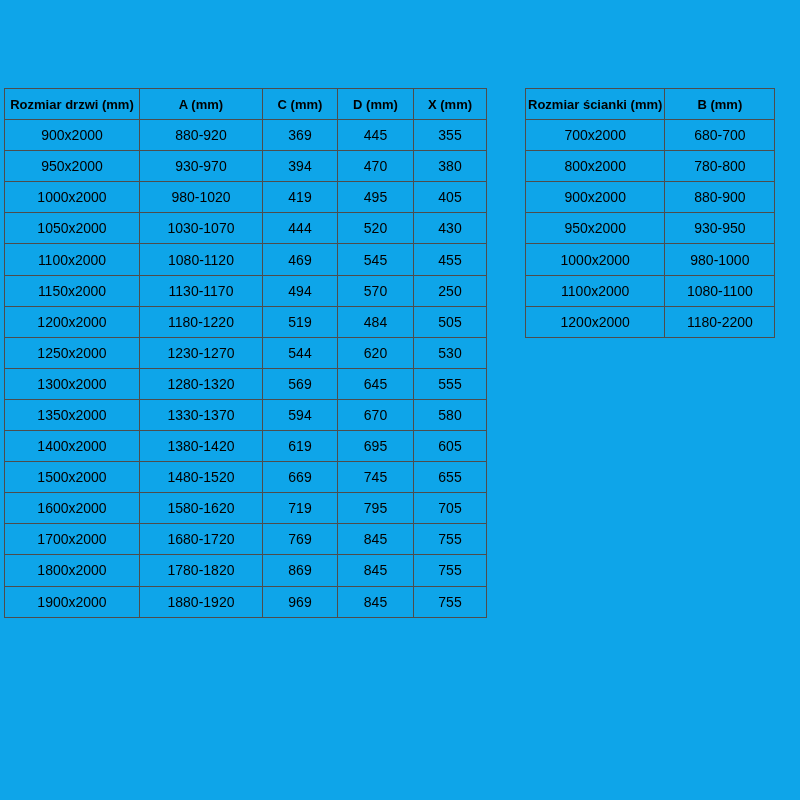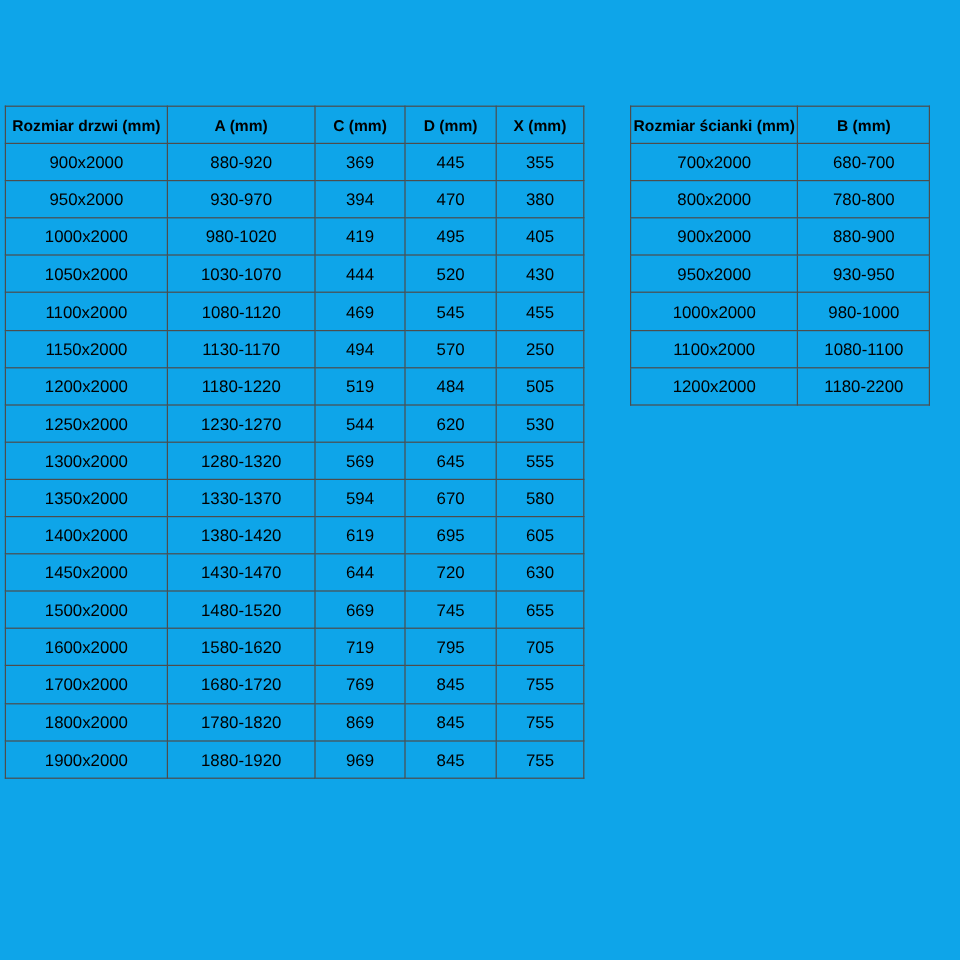--- a/index.html
+++ b/index.html
@@ -137,27 +137,20 @@
           <td>580</td>
         </tr>
         <tr>
           <td>1400x2000</td>
           <td>1380-1420</td>
           <td>619</td>
           <td>695</td>
           <td>605</td>
         </tr>
         <tr>
-          <td>1450x2000</td>
-          <td>1430-1470</td>
-          <td>644</td>
-          <td>720</td>
-          <td>630</td>
-        </tr>
-        <tr>
           <td>1500x2000</td>
           <td>1480-1520</td>
           <td>669</td>
           <td>745</td>
           <td>655</td>
         </tr>
         <tr>
           <td>1600x2000</td>
           <td>1580-1620</td>
           <td>719</td>

